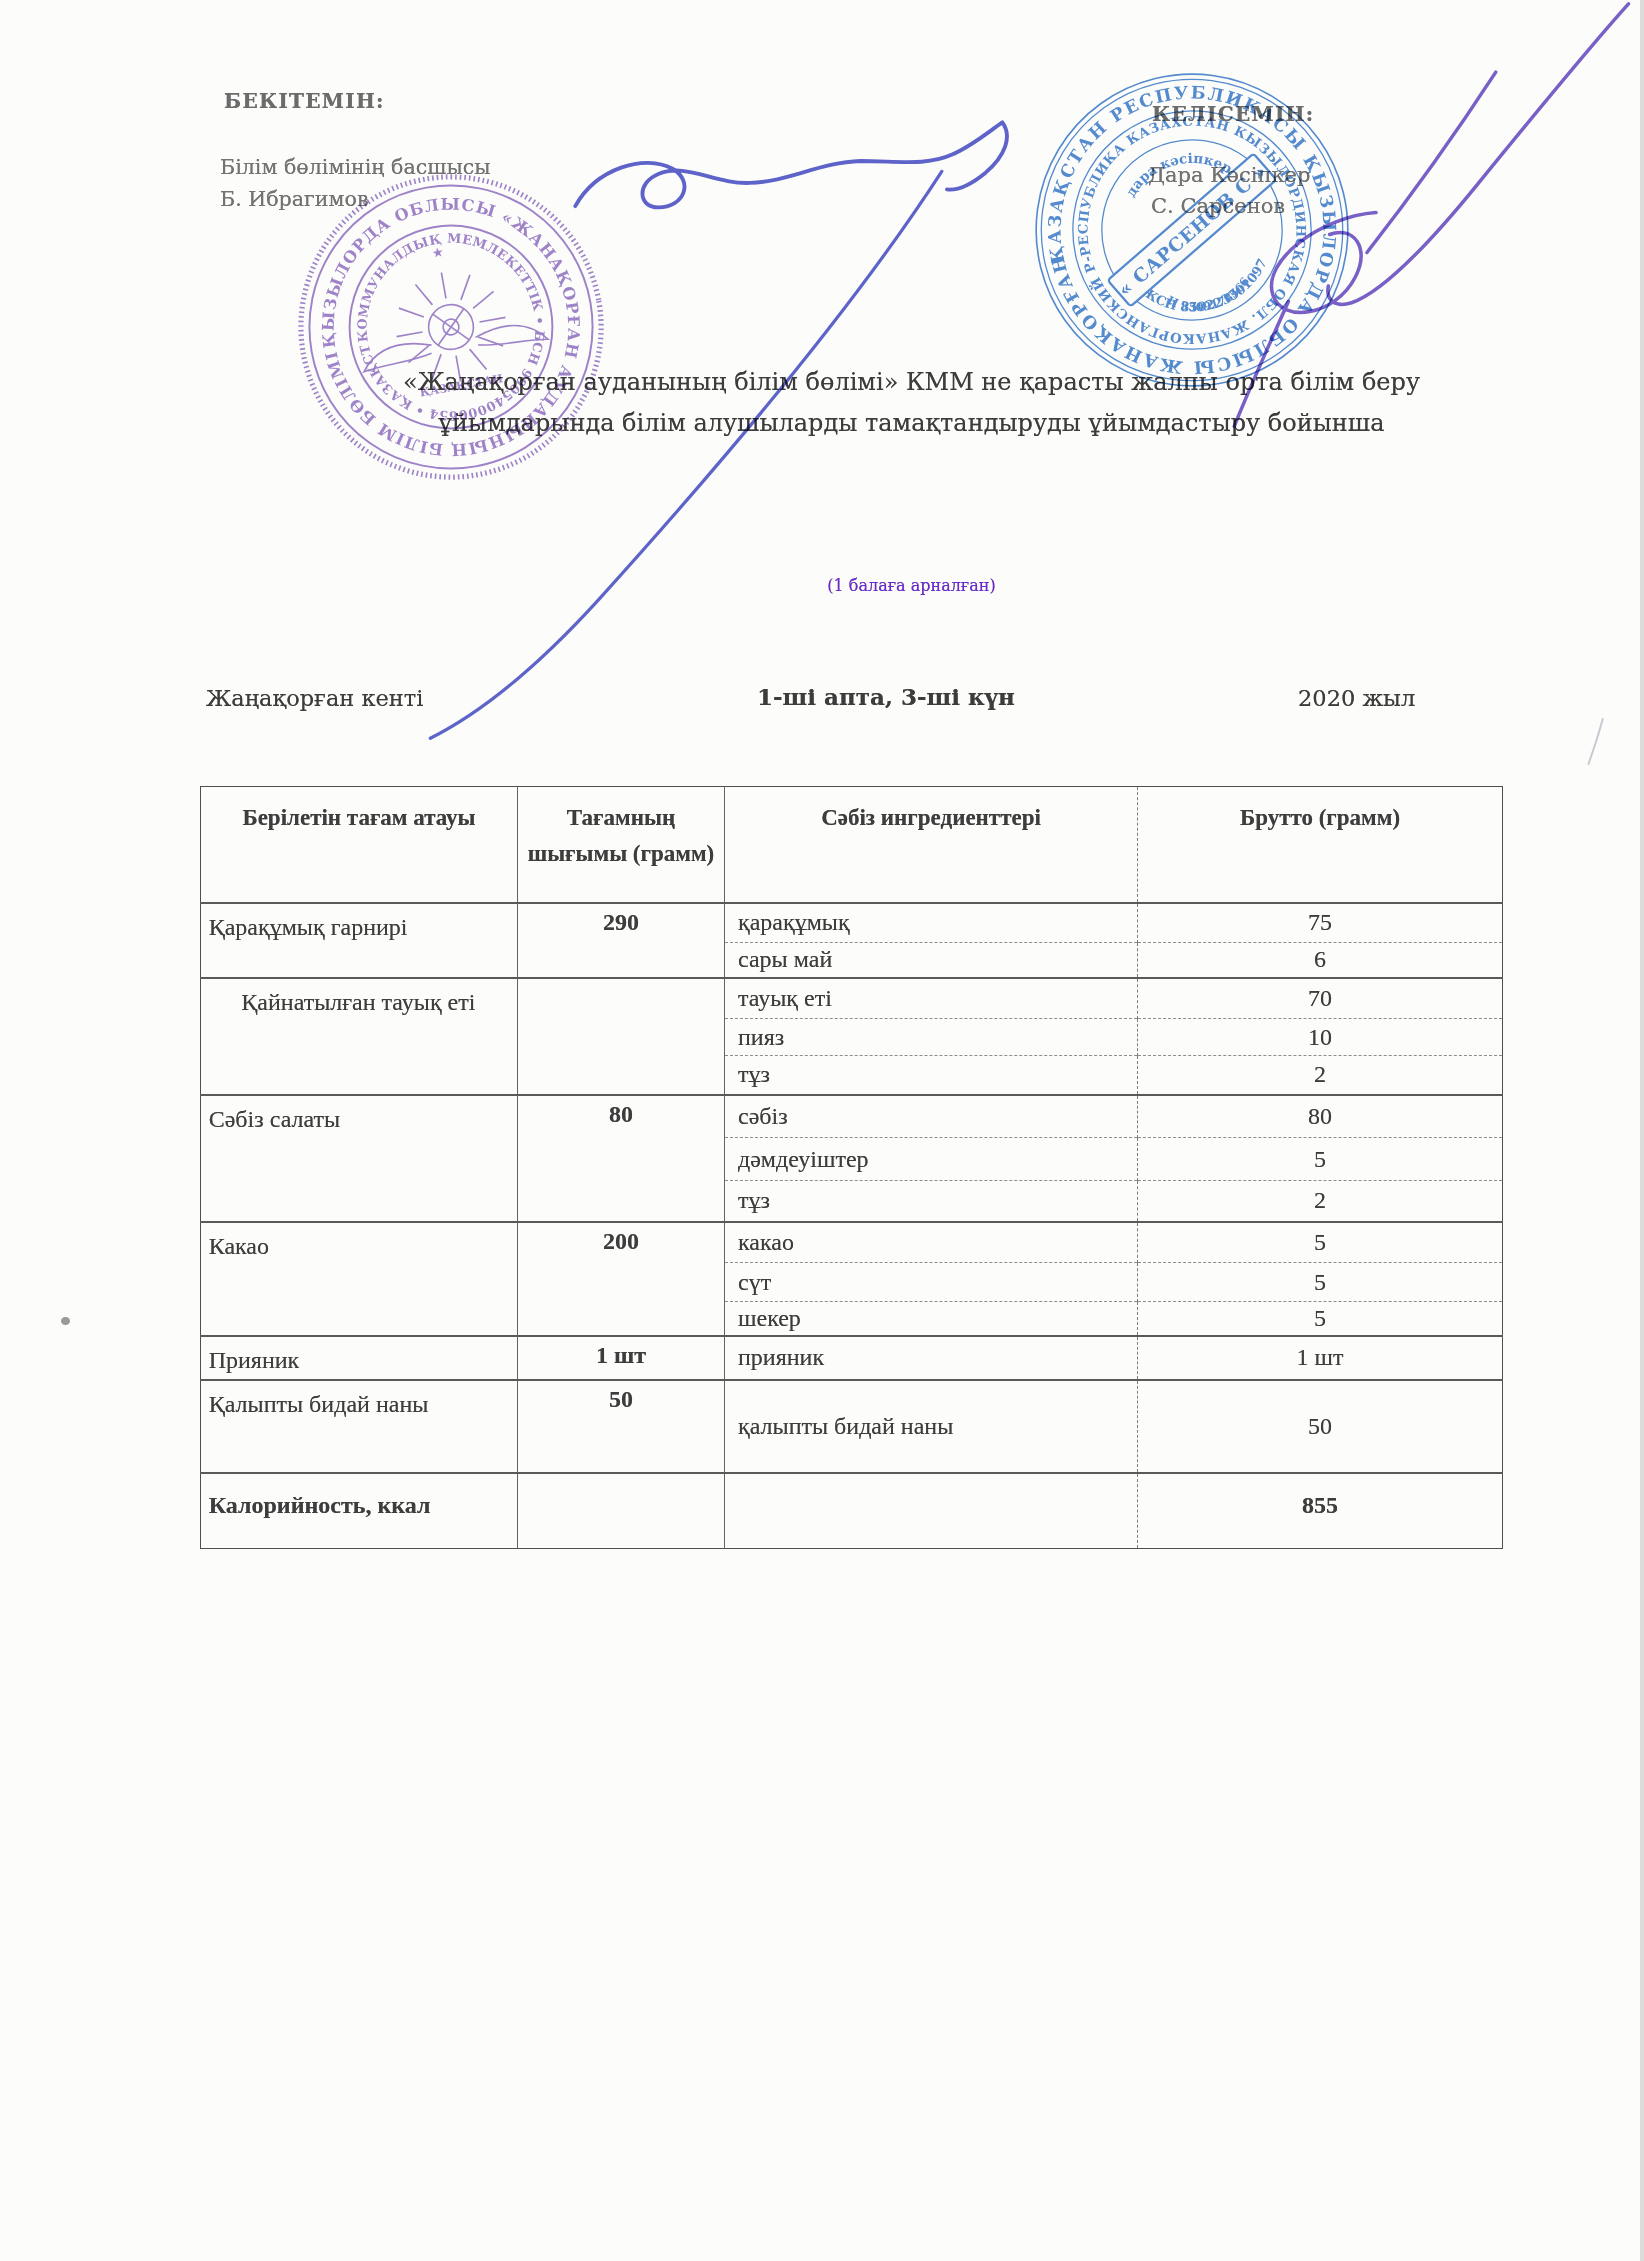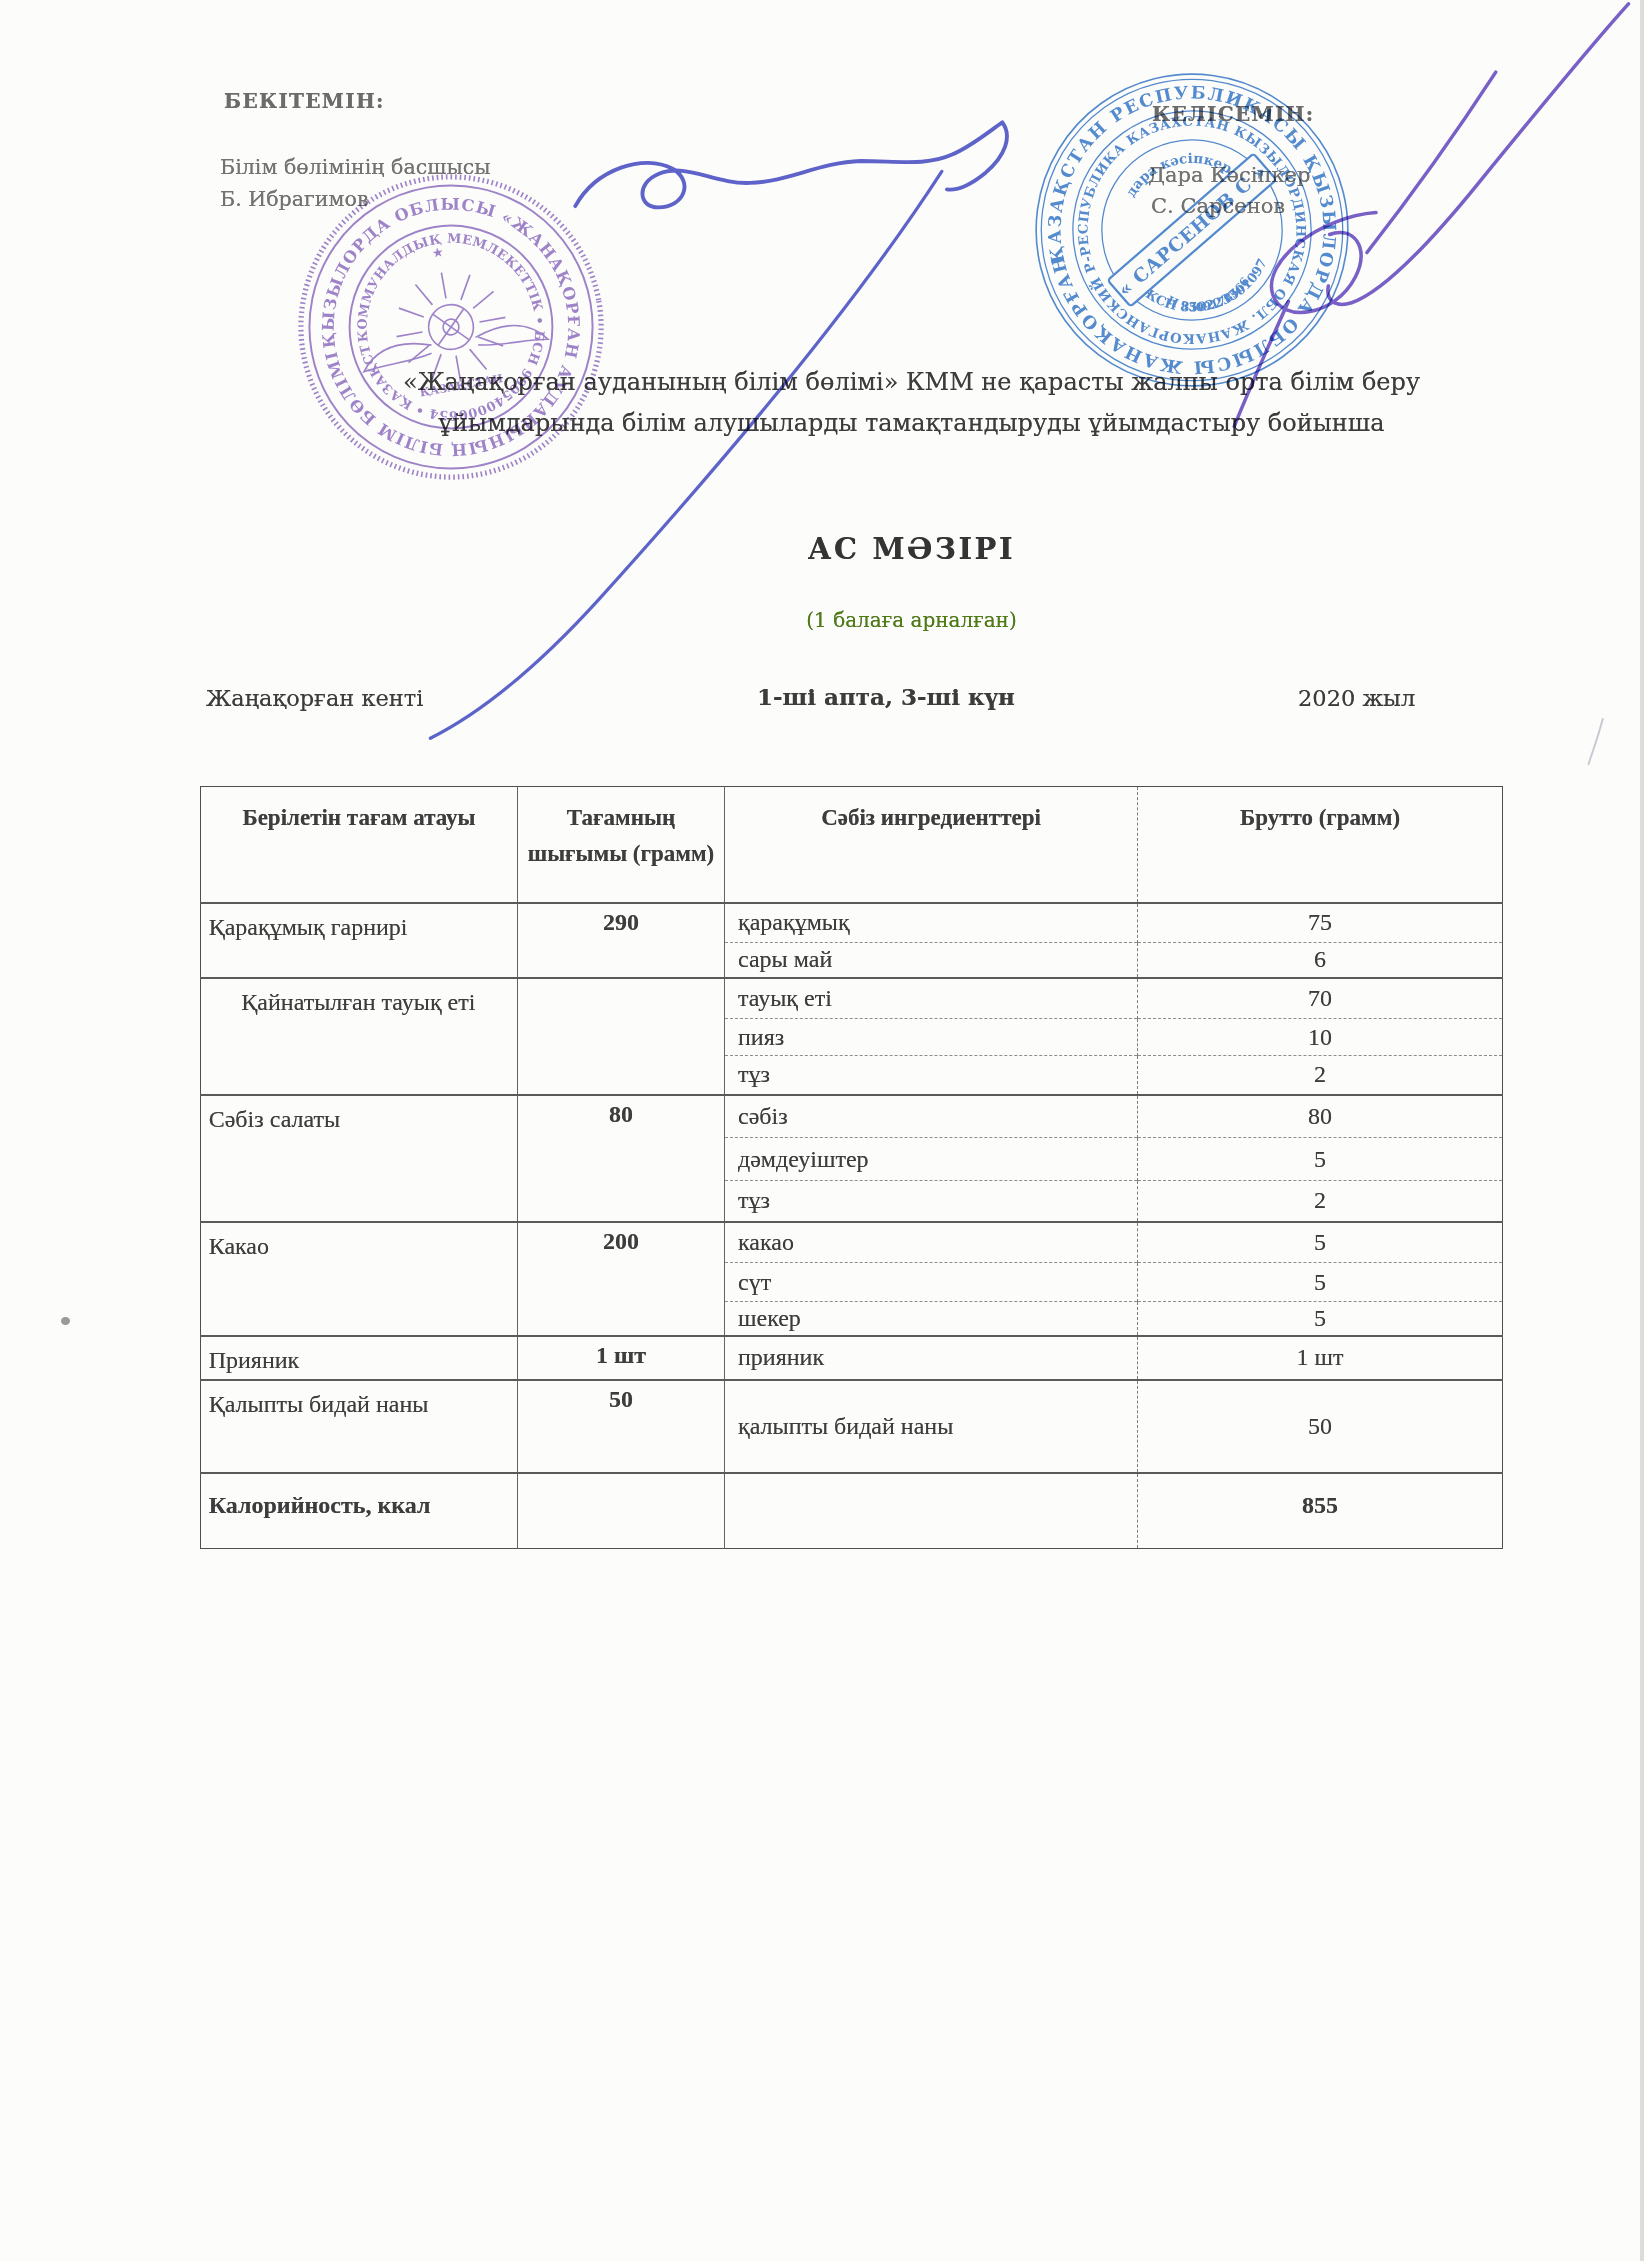--- a/index.html
+++ b/index.html
@@ -14,21 +14,21 @@
   }
   .abs{position:absolute;}
   .scan{text-shadow:0 0 0.6px rgba(80,80,80,.75);}
   
   .sig-label{font-size:20px;letter-spacing:1.3px;color:#6b6b6b;font-weight:600;}
   .sig-line{font-size:20.6px;color:#737373;}
   
   .centerblock{left:251px;width:1321px;text-align:center;}
   .intro-line{font-size:24px;line-height:41px;color:#3c3c3c;}
   .doc-title{font-size:29px;font-weight:bold;letter-spacing:2.6px;color:#343434;}
-  .doc-subtitle{font-size:20px;color:#4d7c0f;margin-top:32px;}
+  .doc-subtitle{font-size:16px;color:#6d28d9;}
   .meta{font-size:22.5px;color:#3c3c3c;}
   .meta.bold{font-weight:bold;font-size:23px;}
   
   .tablewrap{left:200px;top:786px;}
   table{border-collapse:collapse;table-layout:fixed;width:1301px;height:740px;
         border:1.9px solid #4e4e4e;}
   th,td{font-size:24px;color:#3d3d3d;text-shadow:0 0 0.6px rgba(80,80,80,.7);
         overflow:hidden;font-family:Liberation Serif, serif;}
   th{font-weight:bold;vertical-align:top;padding-top:13px;line-height:1.55;
      border-bottom:2.6px double #5a5a5a;font-size:23px;}
@@ -67,21 +67,20 @@
 
   <div class="abs sig-label scan" style="left:1152px;top:102px;">КЕЛІСЕМІН:</div>
   <div class="abs sig-line scan" style="left:1148px;top:163px;font-size:21px;">Дара Кәсіпкер</div>
   <div class="abs sig-line scan" style="left:1151px;top:194px;font-size:21px;">С. Сарсенов</div>
 
   <div class="abs centerblock" style="top:362px;">
     <div class="intro-line scan">«Жаңақорған ауданының білім бөлімі»  КММ не қарасты жалпы орта білім беру</div>
     <div class="intro-line scan">ұйымдарында білім алушыларды тамақтандыруды ұйымдастыру бойынша</div>
   </div>
 
-  <div class="abs centerblock doc-title scan" style="top:532px;">АС  МӘЗІРІ</div>
   <div class="abs centerblock doc-subtitle scan" style="top:576px;">(1 балаға арналған)</div>
 
   <div class="abs meta scan" style="left:206px;top:685px;">Жаңақорған кенті</div>
   <div class="abs meta bold scan" style="left:757px;top:683px;">1-ші апта,  3-ші күн</div>
   <div class="abs meta scan" style="left:1298px;top:685px;">2020 жыл</div>
 
   <div class="abs tablewrap">
     <table>
       <colgroup>
         <col style="width:317px">

